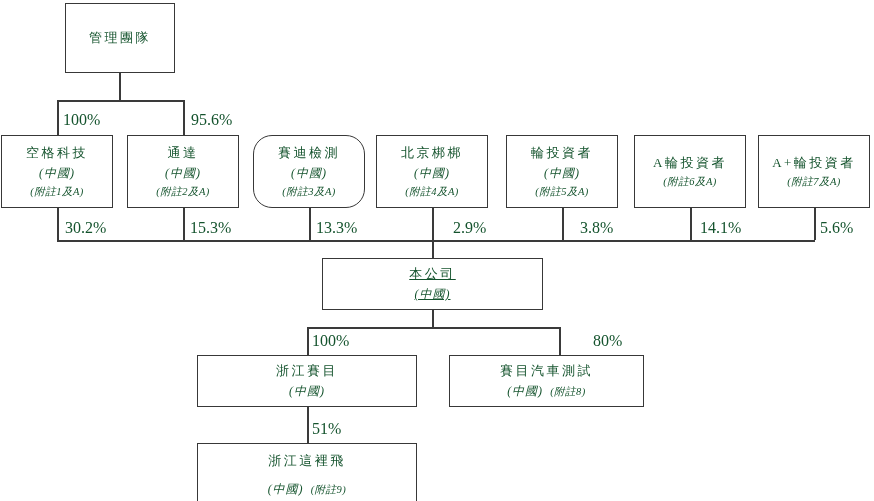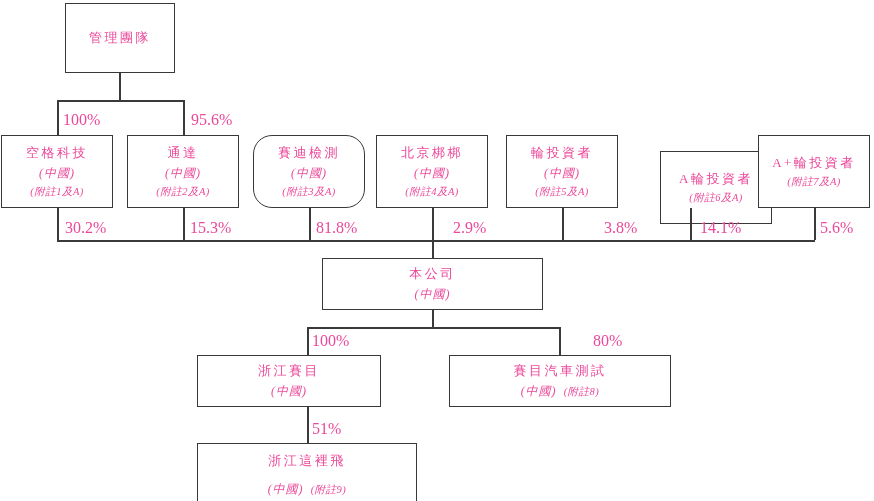--- a/index.html
+++ b/index.html
@@ -3,21 +3,21 @@
 <meta charset="utf-8">
 <style>
   * { box-sizing: border-box; margin: 0; padding: 0; }
   html, body { background: #ffffff; }
   .canvas {
     position: relative;
     width: 874px;
     height: 501px;
     background: #ffffff;
     font-family: "Liberation Serif", "DejaVu Serif", serif;
-    color: #ec4899;
+    color: #14532d;
     overflow: hidden;
   }
   .box {
     position: absolute;
     border: 1.5px solid #383838;
     background: #ffffff;
     display: flex;
     flex-direction: column;
     align-items: center;
     justify-content: center;
@@ -64,56 +64,56 @@
   .pct-mgmt-a { left: 63px;  top: 111px; }
   .pct-mgmt-b { left: 191px; top: 111px; }
 
   
   .sh { top: 135px; width: 112px; height: 73px; }
   .sh0 { left: 1px; }
   .sh1 { left: 127px; text-align: right; }
   .sh2 { left: 253px; border-radius: 19px; }
   .sh3 { left: 376px; }
   .sh4 { left: 506px; }
-  .sh5 { left: 660px; margin-top: 16px; }
+  .sh5 { left: 634px; }
   .sh6 { left: 758px; }
 
   .stub { top: 208px; height: 32px; }
   .stub0 { left: 57px; }
   .stub1 { left: 183px; }
   .stub2 { left: 309px; }
   .stub3 { left: 432px; }
   .stub4 { left: 562px; }
   .stub5 { left: 690px; }
   .stub6 { left: 814px; }
 
   .pct-sh { top: 219px; }
   .pct-sh0 { left: 65px; }
   .pct-sh1 { left: 190px; }
   .pct-sh2 { left: 316px; }
   .pct-sh3 { left: 453px; }
-  .pct-sh4 { left: 604px; }
+  .pct-sh4 { left: 580px; }
   .pct-sh5 { left: 700px; }
   .pct-sh6 { left: 820px; text-align: center; }
 
   .l-bus { left: 57px; top: 240px; width: 758px; }
   .l-company-drop { left: 432px; top: 240px; height: 18px; }
 
   
-  .company-box { left: 322px; top: 258px; width: 221px; height: 52px; }
+  .company-box { left: 322px; top: 258px; width: 221px; height: 52px; text-decoration: underline; }
   .l-company-down { left: 432px; top: 310px; height: 17px; }
   .l-sub-split { left: 307px; top: 327px; width: 253px; }
   .l-sub-drop-a { left: 307px; top: 327px; height: 28px; }
   .l-sub-drop-b { left: 559px; top: 327px; height: 28px; }
   .pct-sub-a { left: 312px; top: 332px; }
   .pct-sub-b { left: 565px; top: 332px; margin-left: 28px; }
 
   
-  .zj-saimu-box   { left: 197px; top: 355px; width: 184px; height: 52px; }
-  .saimu-auto-box { left: 449px; top: 355px; width: 222px; height: 52px; }
+  .zj-saimu-box   { left: 197px; top: 355px; width: 220px; height: 52px; }
+  .saimu-auto-box { left: 449px; top: 355px; width: 195px; height: 52px; }
   .l-zhelifei-drop { left: 307px; top: 407px; height: 36px; }
   .pct-sub-c { left: 312px; top: 420px; }
   .zhelifei-box { left: 197px; top: 443px; width: 220px; height: 64px; gap: 11px; }
 </style>
 </head>
 <body>
 
 <div class="canvas">
 
   <div class="box mgmt-box">
@@ -164,21 +164,21 @@
   <div class="line vline stub stub0"></div>
   <div class="line vline stub stub1"></div>
   <div class="line vline stub stub2"></div>
   <div class="line vline stub stub3"></div>
   <div class="line vline stub stub4"></div>
   <div class="line vline stub stub5"></div>
   <div class="line vline stub stub6"></div>
 
   <span class="pct pct-sh pct-sh0">30.2%</span>
   <span class="pct pct-sh pct-sh1">15.3%</span>
-  <span class="pct pct-sh pct-sh2">81.8%</span>
+  <span class="pct pct-sh pct-sh2">13.3%</span>
   <span class="pct pct-sh pct-sh3">2.9%</span>
   <span class="pct pct-sh pct-sh4">3.8%</span>
   <span class="pct pct-sh pct-sh5">14.1%</span>
   <span class="pct pct-sh pct-sh6">5.6%</span>
 
   <div class="line hline l-bus"></div>
   <div class="line vline l-company-drop"></div>
 
   <div class="box company-box">
     <div class="node-name">本公司</div>

